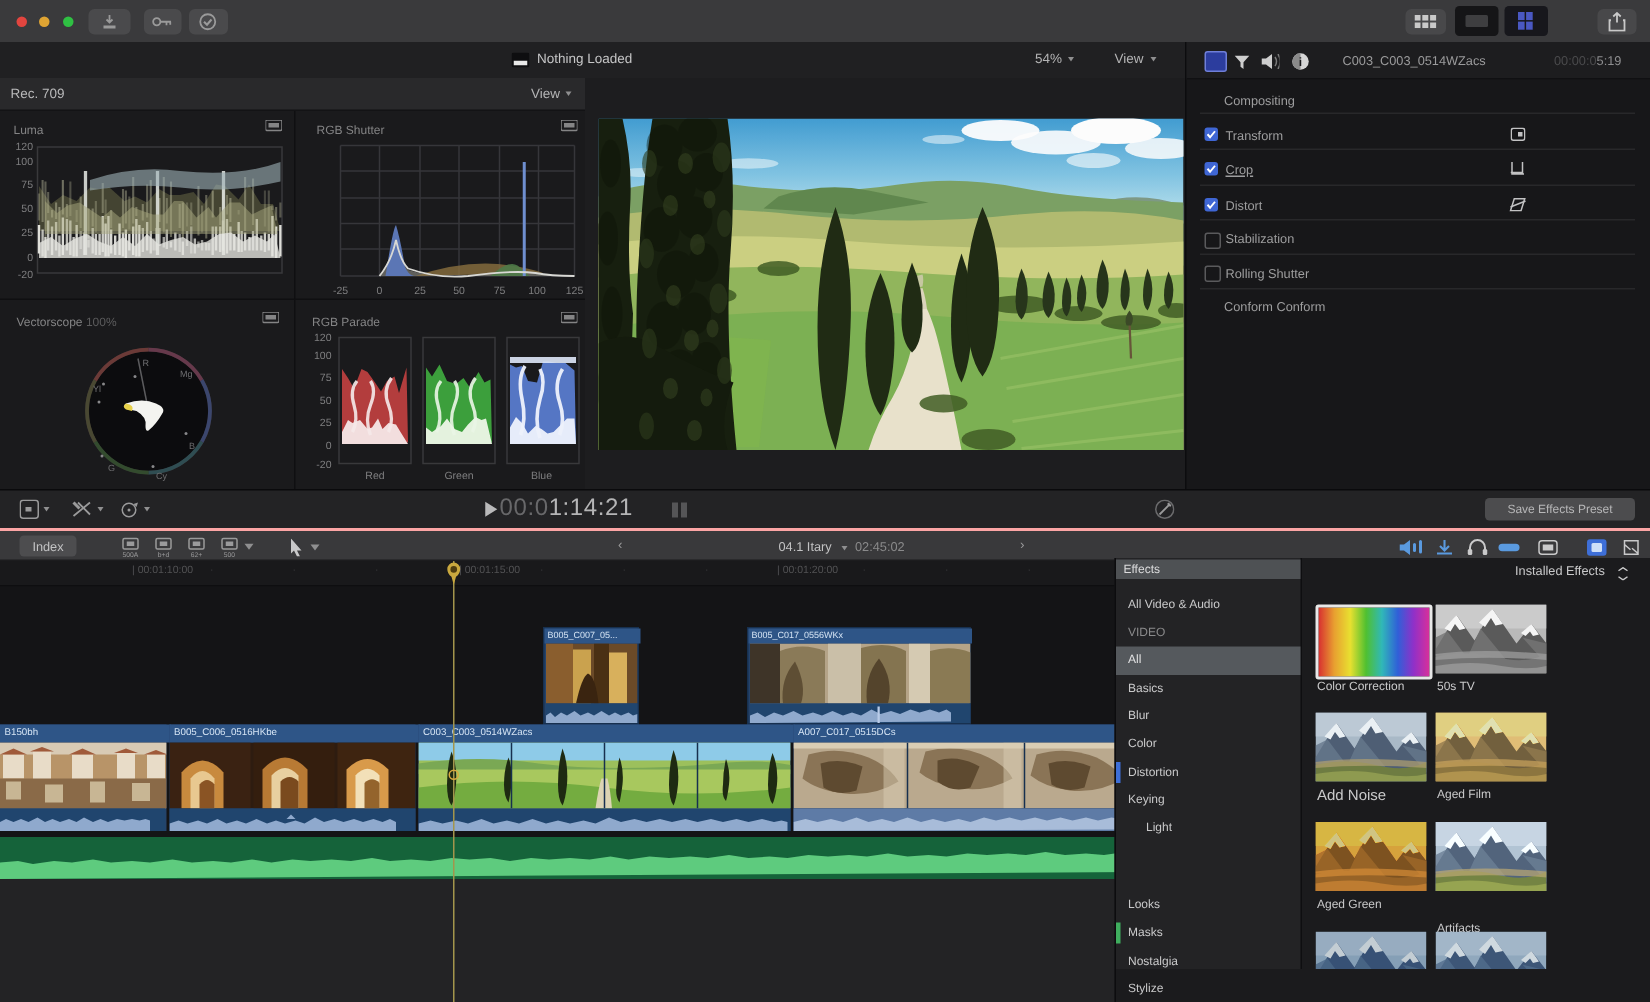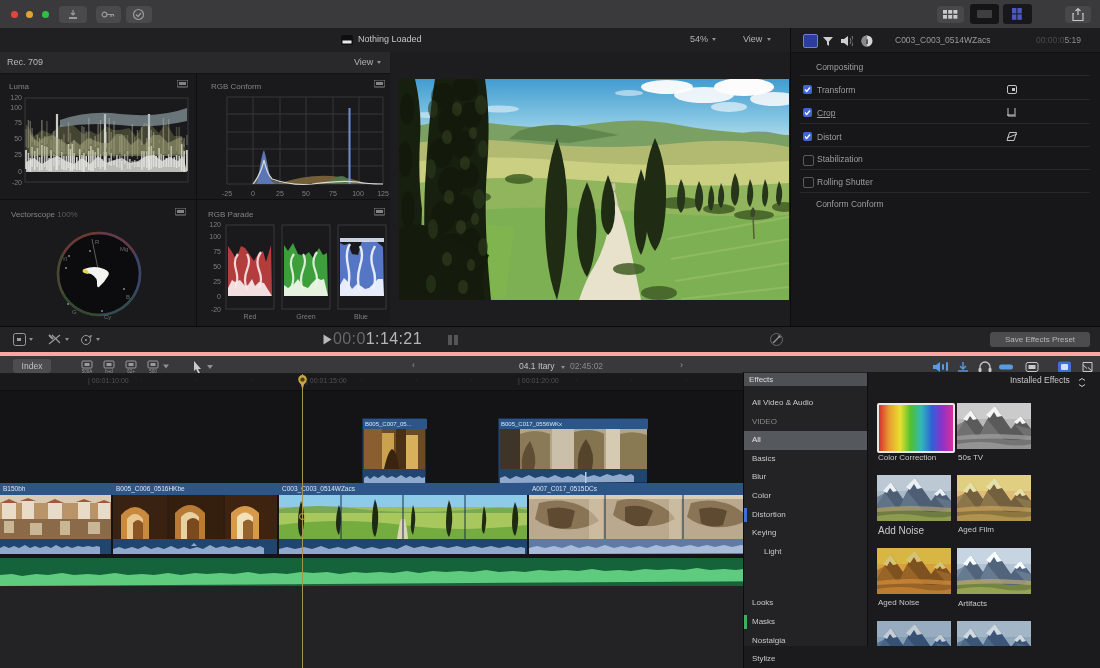--- a/index.html
+++ b/index.html
@@ -221,21 +221,21 @@
       <path d="M57 118V62" stroke="#e8ece6" stroke-width="2.2" opacity="0.85"></path>
       <path d="M105 118V62" stroke="#e8ece6" stroke-width="2.2" opacity="0.85"></path>
       <path d="M149 118V62" stroke="#e8ece6" stroke-width="2.2" opacity="0.85"></path>
       <path d="M30 104 L30 82 L38 90 L45 85 L53 83 L59 87 L68 93 L74 88 L80 93 L88 86 L96 89 L102 91 L109 91 L116 82 L122 82 L131 93 L139 86 L144 93 L153 83 L160 83 L168 91 L174 88 L181 85 L185 104 Z" fill="#a8a87e" opacity="0.5"></path>
       <path d="M26 120 L26 110 L34 106 L42 112 L50 107 L58 104 L66 109 L74 112 L82 106 L90 112 L98 104 L106 111 L114 108 L122 106 L130 111 L138 109 L146 104 L154 103 L162 109 L170 105 L178 109 L183 104 L187 120 Z" fill="#e4e4de" opacity="0.8"></path>
       <path d="M60 68 q30 -10 60 -6 q40 4 67 -6 l0 13 q-35 8 -67 4 q-30 -3 -60 2 z" fill="#9fb2b8" opacity="0.6"></path>
 
     </g>
   </svg>
 
-  <div class="txt" style="left:211px;top:30px;font-size:8px;color:#848485;">RGB Conform</div>
+  <div class="txt" style="left:211px;top:30px;font-size:8px;color:#848485;">RGB Shutter</div>
   <svg class="abs" style="left:374px;top:28px;" width="11" height="9" viewBox="0 0 11 9">
       <rect x="0" y="0" width="11" height="7" rx="1" fill="none" stroke="#848485"></rect>
       <rect x="2" y="2" width="7" height="3" fill="#848485"></rect>
     </svg>
   <svg class="abs" style="left:197px;top:0;" width="193" height="147" viewBox="0 0 193 147">
     <g stroke="#36363a" stroke-width="1">
       <path d="M30 45h156M30 62h156M30 80h156M30 97h156M30 114h156M30 132h156"></path>
       <path d="M30 45v87M56 45v87M83 45v87M109 45v87M136 45v87M162 45v87M186 45v87"></path>
     </g>
     <path d="M56 132 q8 -8 11 -22 q3 14 8 18 q20 6 40 4 q30 -4 45 -2 q10 2 26 2 z" fill="#6c6c66" opacity="0.85"></path>
@@ -562,21 +562,21 @@
       <circle cx="6.5" cy="6.5" r="6" fill="none" stroke="#6a6a6c"></circle>
       <path d="M3 10L10 3" stroke="#9a9a9b" stroke-width="1.2"></path>
       <path d="M8.5 2.5l2 2" stroke="#9a9a9b" stroke-width="1.2"></path>
     </svg>
 </div>
 
 <div class="abs" style="left:790px;top:326px;width:310px;height:26px;background:#232325;border-top:1px solid #0a0a0c;">
   <div class="abs" style="left:200px;top:5px;width:100px;height:15px;background:#4c4c4e;border-radius:3px;text-align:center;font-size:8px;color:#b7b7b8;line-height:15px;font-family:'Liberation Sans',sans-serif;">Save Effects Preset</div>
 </div>
 
-<div class="abs" id="tltoolbar" style="left:0;top:352px;width:1100px;height:22px;background:#39393b;border-top:4px solid #fca5a5;border-bottom:1px solid #1c1c1e;box-sizing:border-box;">
+<div class="abs" id="tltoolbar" style="left:0;top:352px;width:1100px;height:22px;background:#39393b;border-top:2px solid #fca5a5;border-bottom:1px solid #1c1c1e;box-sizing:border-box;">
   <div class="abs" style="left:13px;top:3px;width:38px;height:14px;background:#4d4d4f;border-radius:3px;text-align:center;font-size:8.5px;color:#c3c3c4;line-height:14px;">Index</div>
   <g></g>
   <svg class="abs" style="left:80px;top:4px;" width="100" height="14" viewBox="0 0 100 14">
     <g stroke="#9a9a9b" fill="none">
       <rect x="2" y="1" width="10" height="7" rx="1"></rect>
         <rect x="4.5" y="3" width="5" height="3" fill="#9a9a9b" stroke="none"></rect>
       <rect x="24" y="1" width="10" height="7" rx="1"></rect>
         <rect x="26.5" y="3" width="5" height="3" fill="#9a9a9b" stroke="none"></rect>
       <rect x="46" y="1" width="10" height="7" rx="1"></rect>
         <rect x="48.5" y="3" width="5" height="3" fill="#9a9a9b" stroke="none"></rect>
@@ -852,25 +852,25 @@
         <use href="#mt"></use>
       </svg></div>
   <div class="txt" style="left:134px;top:153px;font-size:10px;color:#c9c9ca;text-align:center;">Add Noise</div>
   <div class="abs tmb" style="left:213px;top:103px;width:74px;height:46px;"><svg width="74" height="46" viewBox="0 0 74 46" style="filter:sepia(0.9) saturate(1.9) brightness(0.88);">
         <use href="#mt"></use>
       </svg></div>
   <div class="txt" style="left:214px;top:153px;font-size:8px;color:#c9c9ca;">Aged Film</div>
   <div class="abs tmb" style="left:133px;top:176px;width:74px;height:46px;"><svg width="74" height="46" viewBox="0 0 74 46" style="filter:sepia(1) saturate(3) brightness(0.78) hue-rotate(-8deg);">
         <use href="#mt"></use>
       </svg></div>
-  <div class="txt" style="left:134px;top:226px;font-size:8px;color:#c9c9ca;">Aged Noise</div>
+  <div class="txt" style="left:134px;top:226px;font-size:8px;color:#c9c9ca;">Aged Green</div>
   <div class="abs tmb" style="left:213px;top:176px;width:74px;height:46px;"><svg width="74" height="46" viewBox="0 0 74 46" style="filter:saturate(1.05) brightness(1.06);">
         <use href="#mt"></use>
       </svg></div>
-  <div class="txt" style="left:214px;top:227px;font-size:8px;color:#c9c9ca;">Artifacts</div>
+  <div class="txt" style="left:214px;top:242px;font-size:8px;color:#c9c9ca;">Artifacts</div>
   <div class="abs tmb" style="left:133px;top:249px;width:74px;height:25px;overflow:hidden;"><svg width="74" height="46" viewBox="0 0 74 46" style="filter:saturate(1.9) brightness(0.85);">
         <use href="#mt"></use>
       </svg></div>
   <div class="abs tmb" style="left:213px;top:249px;width:74px;height:25px;overflow:hidden;"><svg width="74" height="46" viewBox="0 0 74 46" style="filter:saturate(1.7) brightness(0.9);">
         <use href="#mt"></use>
       </svg></div>
 
 </div>
 
 <svg width="0" height="0" style="position:absolute;">

